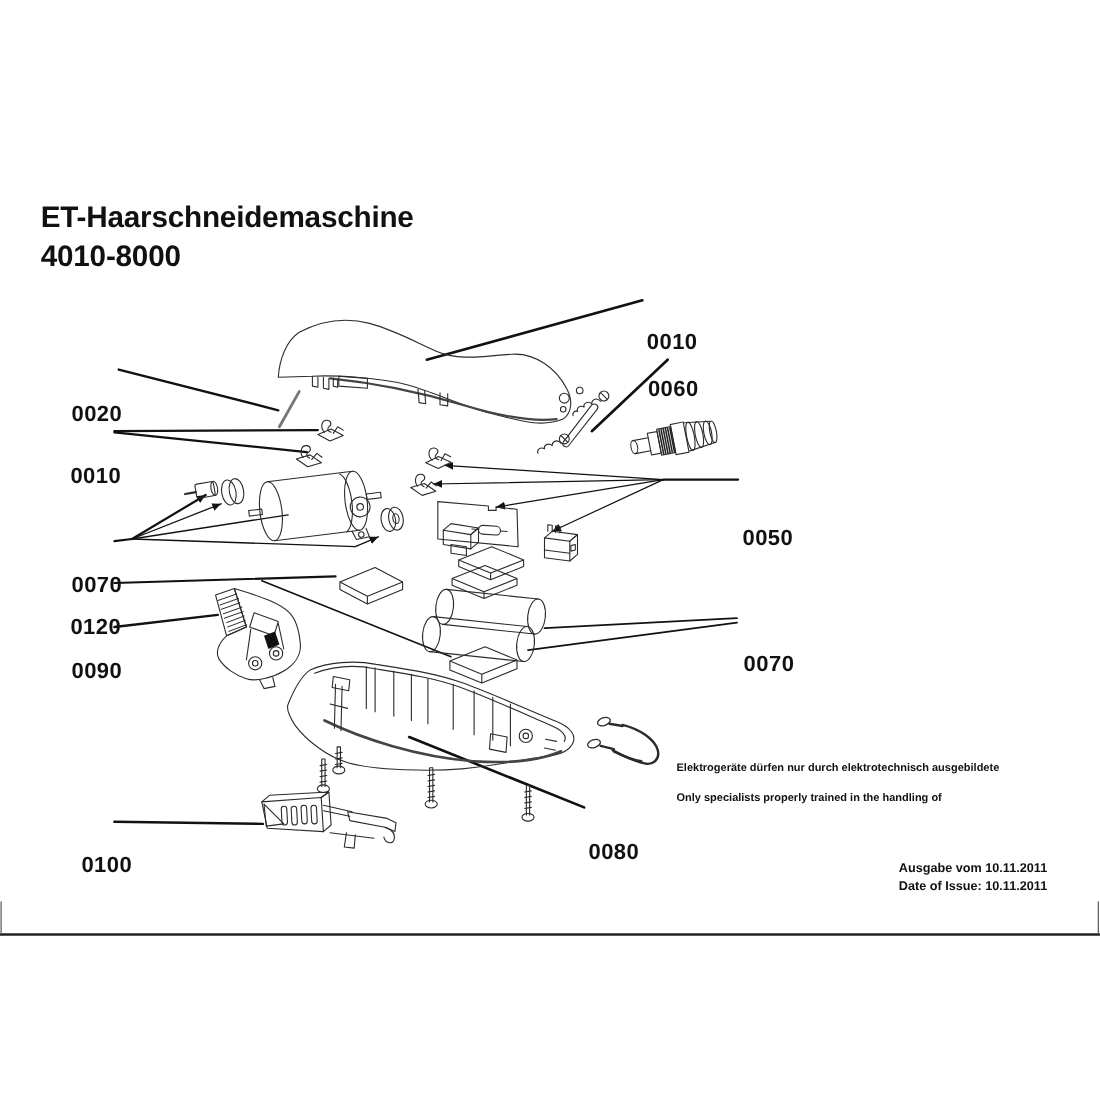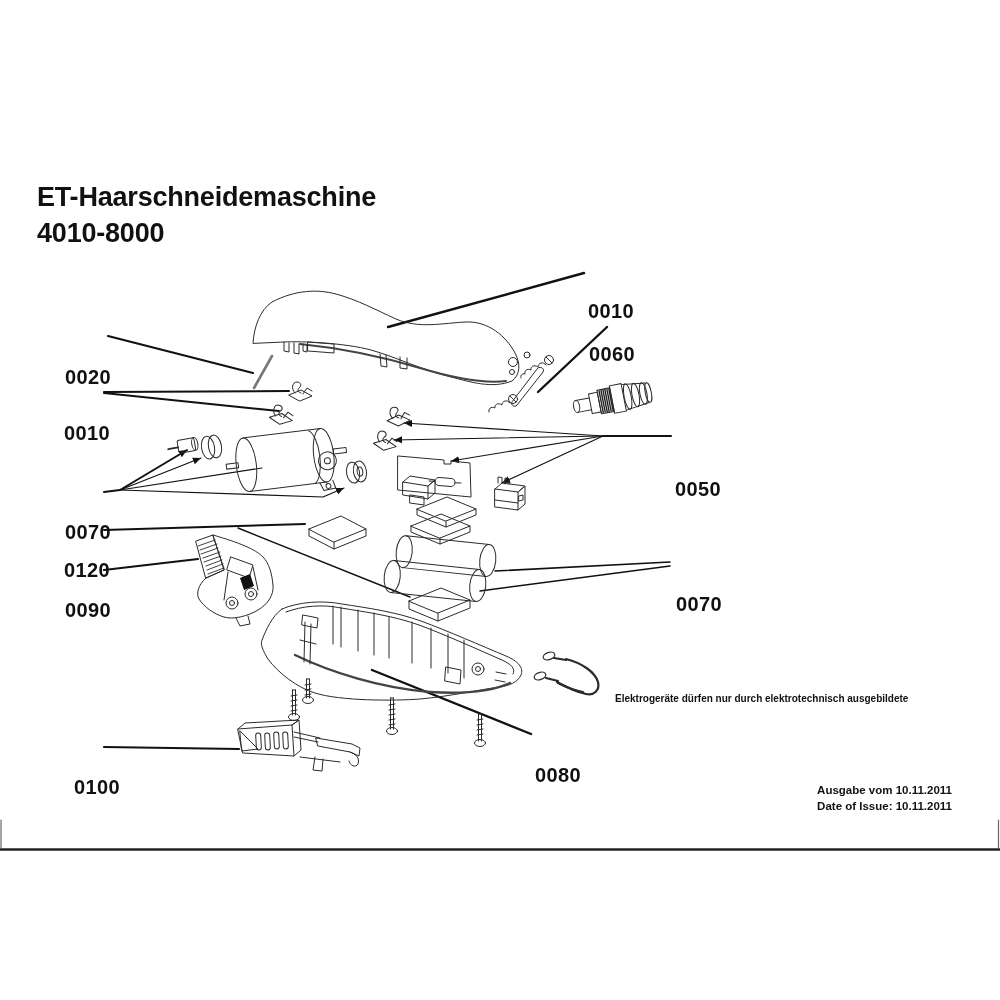--- a/index.html
+++ b/index.html
@@ -283,20 +283,21 @@
   <div class="lbl" style="left:65px;top:484px">0070</div>
   <div class="lbl" style="left:64px;top:522px">0120</div>
   <div class="lbl" style="left:65px;top:562px">0090</div>
   <div class="lbl" style="left:676px;top:556px">0070</div>
   <div class="lbl" style="left:535px;top:727px">0080</div>
   <div class="lbl" style="left:74px;top:739px">0100</div>
 
   <div class="note">
     <div>Elektrogeräte dürfen nur durch elektrotechnisch ausgebildete</div>
     <div class="gap"></div>
+    <div>Only specialists properly trained in the handling of</div>
   </div>
 
   <div class="issue">
     <div>Ausgabe vom 10.11.2011</div>
     <div>Date of Issue: 10.11.2011</div>
   </div>
 
 </div>
 
 </body></html>

